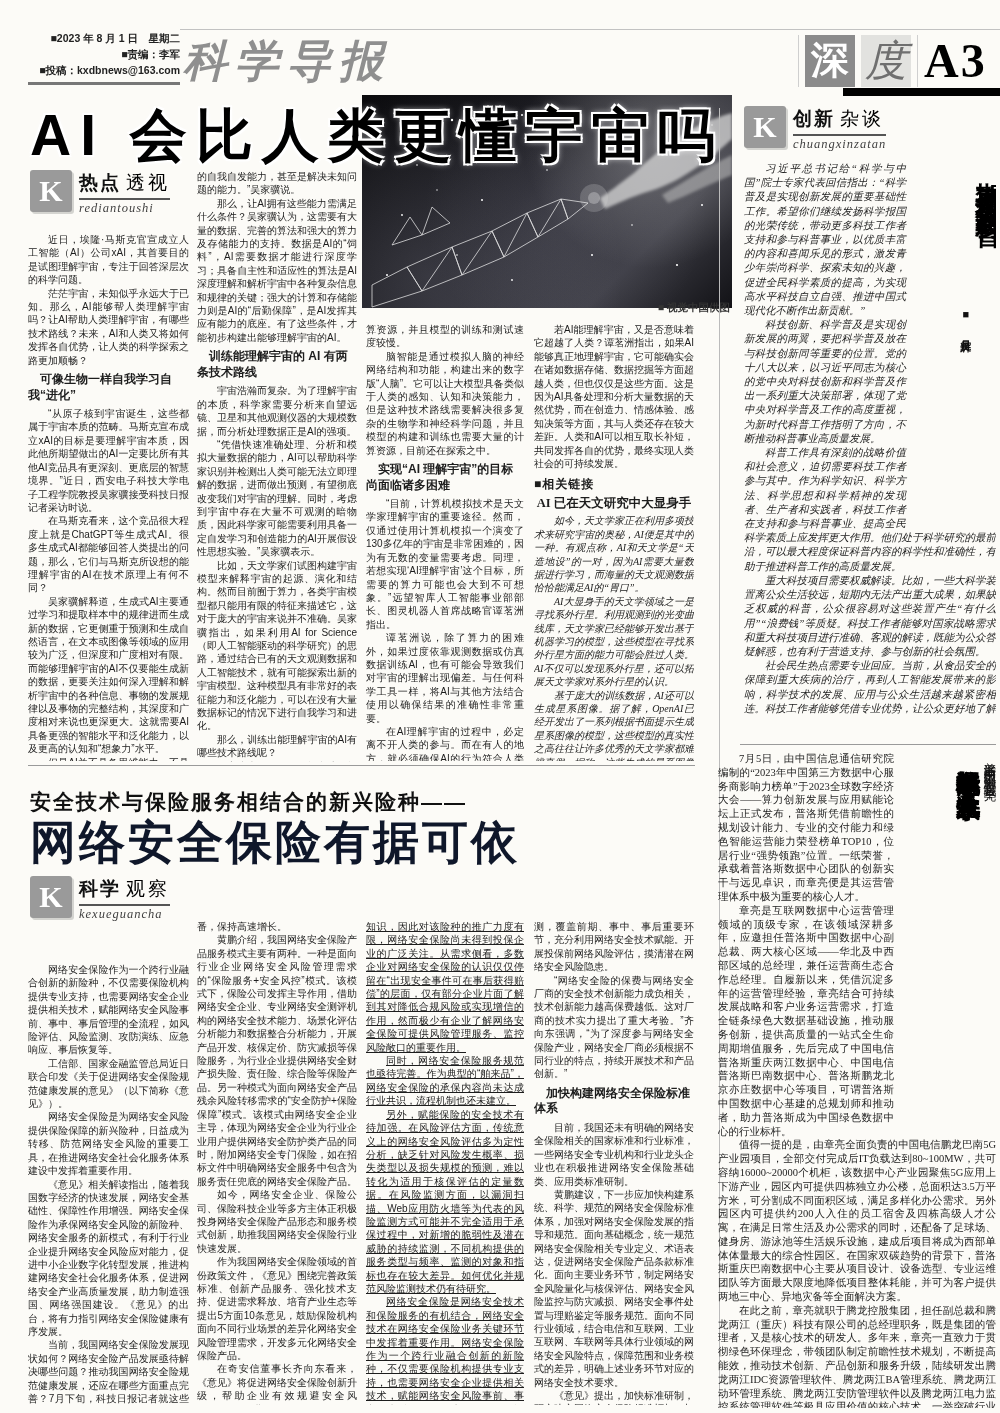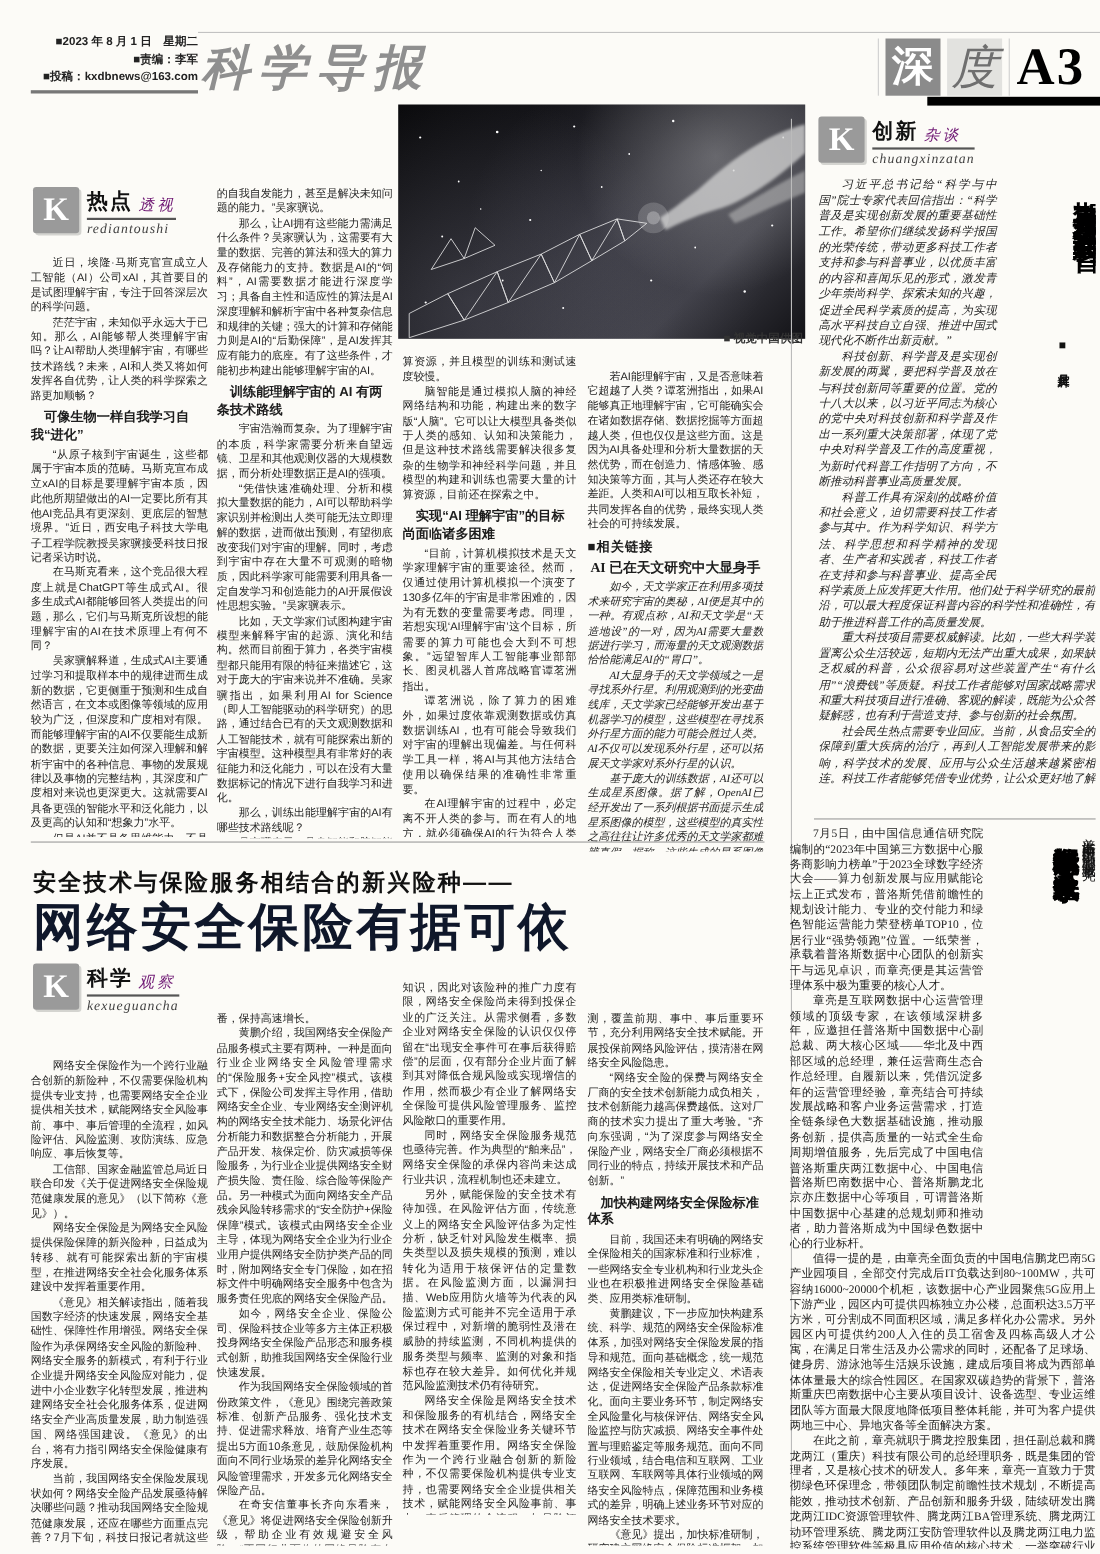--- a/index.html
+++ b/index.html
@@ -20,21 +20,21 @@
             display:flex;align-items:center;justify-content:center;}
   .sec-pn{font-family:"Liberation Serif",serif;font-size:48px;font-weight:800;color:#000;letter-spacing:2px;}
   .sec-bar{position:absolute;left:843px;top:88px;width:157px;height:8px;background:#000;}
   
   .kbadge{display:flex;gap:7px;align-items:flex-start;}
   .kbox{width:42px;height:42px;background:#9a9a9a;border-radius:3px;color:#fff;font-weight:700;
         font-family:"Liberation Serif",serif;font-size:30px;display:flex;align-items:center;
         justify-content:center;box-shadow:2px 2px 0 #d4d4d0;}
   .kb-line{display:flex;align-items:flex-end;gap:5px;border-bottom:2px solid #555;padding-bottom:2px;}
   .kb-t1{font-size:19px;font-weight:800;letter-spacing:2px;color:#111;}
-  .kb-t2{font-size:14px;color:#701a75;font-family:"Liberation Serif",serif;font-style:italic;letter-spacing:3px;}
+  .kb-t2{font-size:19px;color:#000000;font-family:"Liberation Serif",serif;letter-spacing:3px;}
   .kb-py{font-family:"Liberation Serif",serif;font-style:italic;color:#3f3f3f;font-size:12.5px;
          letter-spacing:1px;margin-top:1px;}
   
   .col{position:absolute;text-align:justify;font-size:10px;line-height:13.4px;color:#1d1d1d;overflow:hidden;}
   .col p{margin:0;}
   .blk-p{text-indent:2em;}
   .blk-cont{text-indent:0;}
   .blk-h{font-weight:800;font-size:12px;line-height:15.5px;text-indent:1em;margin:5px 0 4px !important;text-align:left;}
   .blk-linkh{font-size:12px;font-weight:900;text-indent:0;margin:8px 0 5px !important;letter-spacing:1px;}
   .blk-centerh{text-align:center;font-weight:800;font-size:12.5px;text-indent:0;
@@ -141,20 +141,21 @@
         <path d="M370,18 C332,28 300,52 272,78 C256,90 246,98 238,103 L243,114 C254,109 268,102 288,96 C322,86 352,60 370,44 Z" fill="#d6d6d6" opacity="0.75"></path>
         <path d="M370,60 C345,72 320,88 300,100 L306,108 C326,100 350,88 370,80 Z" fill="#bdbdbd" opacity="0.55"></path>
       </g>
       <defs>
           <filter id="soft">
             <feGaussianBlur stdDeviation="1.6"></feGaussianBlur>
           </filter>
         </defs>
     </svg>
   </div>
+  <div class="ai-headline">AI 会比人类更懂宇宙吗</div>
   <div class="ai-caption">■ 视觉中国供图</div>
 
   <div class="ai-badge kbadge">
     <div class="kbox">K</div>
     <div>
       <div class="kb-line">
         <span class="kb-t1">热点</span>
         <span class="kb-t2">透视</span>
       </div>
       <div class="kb-py">rediantoushi</div>
@@ -181,21 +182,21 @@
       <p class="blk-p">吴家骥表示，具身智能和脑智能是两种较有潜力的技术路线。具身智能是一种综合的智能体，它能够像人类一样主动与现实或虚拟环境交互并从中学习，而非仅在预先准备好的数据中学习。具身智能将会具备更强的逻辑推理能力，降低AI不受控制地输出人类不想要的内容的可能，更加精确地解释和模拟现实世界。但是这种技术路线的实现需要大量的虚实数据和计</p>
     </div>
   <div class="col" style="left:366px;top:323px;width:158px;height:438px;">
       <p class="blk-cont">算资源，并且模型的训练和测试速度较慢。</p>
       <p class="blk-p">脑智能是通过模拟人脑的神经网络结构和功能，构建出来的数字版“人脑”。它可以让大模型具备类似于人类的感知、认知和决策能力，但是这种技术路线需要解决很多复杂的生物学和神经科学问题，并且模型的构建和训练也需要大量的计算资源，目前还在探索之中。</p>
       <p class="blk-h">实现“AI 理解宇宙”的目标尚面临诸多困难</p>
       <p class="blk-p">“目前，计算机模拟技术是天文学家理解宇宙的重要途径。然而，仅通过使用计算机模拟一个演变了130多亿年的宇宙是非常困难的，因为有无数的变量需要考虑。同理，若想实现‘AI理解宇宙’这个目标，所需要的算力可能也会大到不可想象。”远望智库人工智能事业部部长、图灵机器人首席战略官谭茗洲指出。</p>
       <p class="blk-p">谭茗洲说，除了算力的困难外，如果过度依靠观测数据或仿真数据训练AI，也有可能会导致我们对宇宙的理解出现偏差。与任何科学工具一样，将AI与其他方法结合使用以确保结果的准确性非常重要。</p>
       <p class="blk-p">在AI理解宇宙的过程中，必定离不开人类的参与。而在有人的地方，就必须确保AI的行为符合人类社会的道德、伦理和法律要求，以保障人类的基本权利和尊严。</p>
     </div>
-  <div class="col" style="left:534px;top:336px;width:160px;height:438px;">
+  <div class="col" style="left:534px;top:323px;width:160px;height:438px;">
       <p class="blk-p">若AI能理解宇宙，又是否意味着它超越了人类？谭茗洲指出，如果AI能够真正地理解宇宙，它可能确实会在诸如数据存储、数据挖掘等方面超越人类，但也仅仅是这些方面。这是因为AI具备处理和分析大量数据的天然优势，而在创造力、情感体验、感知决策等方面，其与人类还存在较大差距。人类和AI可以相互取长补短，共同发挥各自的优势，最终实现人类社会的可持续发展。</p>
       <p class="blk-linkh">■相关链接</p>
       <p class="blk-centerh">AI 已在天文研究中大显身手</p>
       <p class="blk-kai">如今，天文学家正在利用多项技术来研究宇宙的奥秘，AI便是其中的一种。有观点称，AI和天文学是“天造地设”的一对，因为AI需要大量数据进行学习，而海量的天文观测数据恰恰能满足AI的“胃口”。</p>
       <p class="blk-kai">AI大显身手的天文学领域之一是寻找系外行星。利用观测到的光变曲线库，天文学家已经能够开发出基于机器学习的模型，这些模型在寻找系外行星方面的能力可能会胜过人类。AI不仅可以发现系外行星，还可以拓展天文学家对系外行星的认识。</p>
       <p class="blk-kai">基于庞大的训练数据，AI还可以生成星系图像。据了解，OpenAI已经开发出了一系列根据书面提示生成星系图像的模型，这些模型的真实性之高往往让许多优秀的天文学家都难辨真假。据称，这些生成的星系图像可以被用来模拟和预测宇宙演化，也可用于训练那些分析处理星际数据的AI算法。</p>
     </div>
 
   <div class="rule-h" style="left:28px;top:765px;width:667px;height:1px;"></div>
   <div class="rule-v" style="left:719px;top:108px;width:1px;height:1297px;"></div>
@@ -234,32 +235,32 @@
         <span class="kb-t1">科学</span>
         <span class="kb-t2">观察</span>
       </div>
       <div class="kb-py">kexueguancha</div>
     </div>
   </div>
 
   <div class="col" style="left:28px;top:963px;width:161px;height:442px;">
       <p class="blk-p">网络安全保险作为一个跨行业融合创新的新险种，不仅需要保险机构提供专业支持，也需要网络安全企业提供相关技术，赋能网络安全风险事前、事中、事后管理的全流程，如风险评估、风险监测、攻防演练、应急响应、事后恢复等。</p>
       <p class="blk-p">工信部、国家金融监管总局近日联合印发《关于促进网络安全保险规范健康发展的意见》（以下简称《意见》）。</p>
-      <p class="blk-p">网络安全保险是为网络安全风险提供保险保障的新兴险种，日益成为转移、就有可能探索出新的宇宙模型，在推进网络安全社会化服务体系建设中发挥着重要作用。</p>
+      <p class="blk-p">网络安全保险是为网络安全风险提供保险保障的新兴险种，日益成为转移、防范网络安全风险的重要工具，在推进网络安全社会化服务体系建设中发挥着重要作用。</p>
       <p class="blk-p">《意见》相关解读指出，随着我国数字经济的快速发展，网络安全基础性、保障性作用增强。网络安全保险作为承保网络安全风险的新险种、网络安全服务的新模式，有利于行业企业提升网络安全风险应对能力，促进中小企业数字化转型发展，推进构建网络安全社会化服务体系，促进网络安全产业高质量发展，助力制造强国、网络强国建设。《意见》的出台，将有力指引网络安全保险健康有序发展。</p>
       <p class="blk-p">当前，我国网络安全保险发展现状如何？网络安全险产品发展亟待解决哪些问题？推动我国网络安全险规范健康发展，还应在哪些方面重点完善？7月下旬，科技日报记者就这些问题采访了相关专家。</p>
     </div>
   <div class="col" style="left:197px;top:920px;width:160px;height:485px;">
       <p class="blk-cont">番，保持高速增长。</p>
       <p class="blk-p">黄鹏介绍，我国网络安全保险产品服务模式主要有两种。一种是面向行业企业网络安全风险管理需求的“保险服务+安全风控”模式。该模式下，保险公司发挥主导作用，借助网络安全企业、专业网络安全测评机构的网络安全技术能力、场景化评估分析能力和数据整合分析能力，开展产品开发、核保定价、防灾减损等保险服务，为行业企业提供网络安全财产损失险、责任险、综合险等保险产品。另一种模式为面向网络安全产品残余风险转移需求的“安全防护+保险保障”模式。该模式由网络安全企业主导，体现为网络安全企业为行业企业用户提供网络安全防护类产品的同时，附加网络安全专门保险，如在招标文件中明确网络安全服务中包含为服务责任兜底的网络安全保险产品。</p>
       <p class="blk-p">如今，网络安全企业、保险公司、保险科技企业等多方主体正积极投身网络安全保险产品形态和服务模式创新，助推我国网络安全保险行业快速发展。</p>
       <p class="blk-p">作为我国网络安全保险领域的首份政策文件，《意见》围绕完善政策标准、创新产品服务、强化技术支持、促进需求释放、培育产业生态等提出5方面10条意见，鼓励保险机构面向不同行业场景的差异化网络安全风险管理需求，开发多元化网络安全保险产品。</p>
       <p class="blk-p">在奇安信董事长齐向东看来，《意见》将促进网络安全保险创新升级，帮助企业有效规避安全风险。“不同行业面临的网络风险存在差异，安全保障需求也不尽相同。多元化的网络安全保险产品能使企业享受到有针对性的保险服务，提升安全防护能力，最大程度实现风险可控。”</p>
     </div>
-  <div class="col" style="left:366px;top:892px;width:158px;height:485px;">
+  <div class="col" style="left:366px;top:920px;width:158px;height:485px;text-decoration:underline;">
       <p class="blk-cont">知识，因此对该险种的推广力度有限，网络安全保险尚未得到投保企业的广泛关注。从需求侧看，多数企业对网络安全保险的认识仅仅停留在“出现安全事件可在事后获得赔偿”的层面，仅有部分企业片面了解到其对降低合规风险或实现增信的作用，然而极少有企业了解网络安全保险可提供风险管理服务、监控风险敞口的重要作用。</p>
       <p class="blk-p">同时，网络安全保险服务规范也亟待完善。作为典型的“舶来品”，网络安全保险的承保内容尚未达成行业共识，流程机制也还未建立。</p>
       <p class="blk-p">另外，赋能保险的安全技术有待加强。在风险评估方面，传统意义上的网络安全风险评估多为定性分析，缺乏针对风险发生概率、损失类型以及损失规模的预测，难以转化为适用于核保评估的定量数据。在风险监测方面，以漏洞扫描、Web应用防火墙等为代表的风险监测方式可能并不完全适用于承保过程中，对新增的脆弱性及潜在威胁的持续监测，不同机构提供的服务类型与频率、监测的对象和指标也存在较大差异。如何优化并规范风险监测技术仍有待研究。</p>
       <p class="blk-p">网络安全保险是网络安全技术和保险服务的有机结合，网络安全技术在网络安全保险业务关键环节中发挥着重要作用。网络安全保险作为一个跨行业融合创新的新险种，不仅需要保险机构提供专业支持，也需要网络安全企业提供相关技术，赋能网络安全风险事前、事中、事后管理的全流程，如风险评估、风险监测、攻防演练、应急响应、事后恢复等。</p>
     </div>
   <div class="col" style="left:534px;top:920px;width:160px;height:485px;">
       <p class="blk-cont">测，覆盖前期、事中、事后重要环节，充分利用网络安全技术赋能。开展投保前网络风险评估，摸清潜在网络安全风险隐患。</p>
       <p class="blk-p">“网络安全险的保费与网络安全厂商的安全技术创新能力成负相关，技术创新能力越高保费越低。这对厂商的技术实力提出了重大考验。”齐向东强调，“为了深度参与网络安全保险产业，网络安全厂商必须根据不同行业的特点，持续开展技术和产品创新。”</p>
       <p class="blk-h">加快构建网络安全保险标准体系</p>
       <p class="blk-p">目前，我国还未有明确的网络安全保险相关的国家标准和行业标准，一些网络安全专业机构和行业龙头企业也在积极推进网络安全保险基础类、应用类标准研制。</p>

